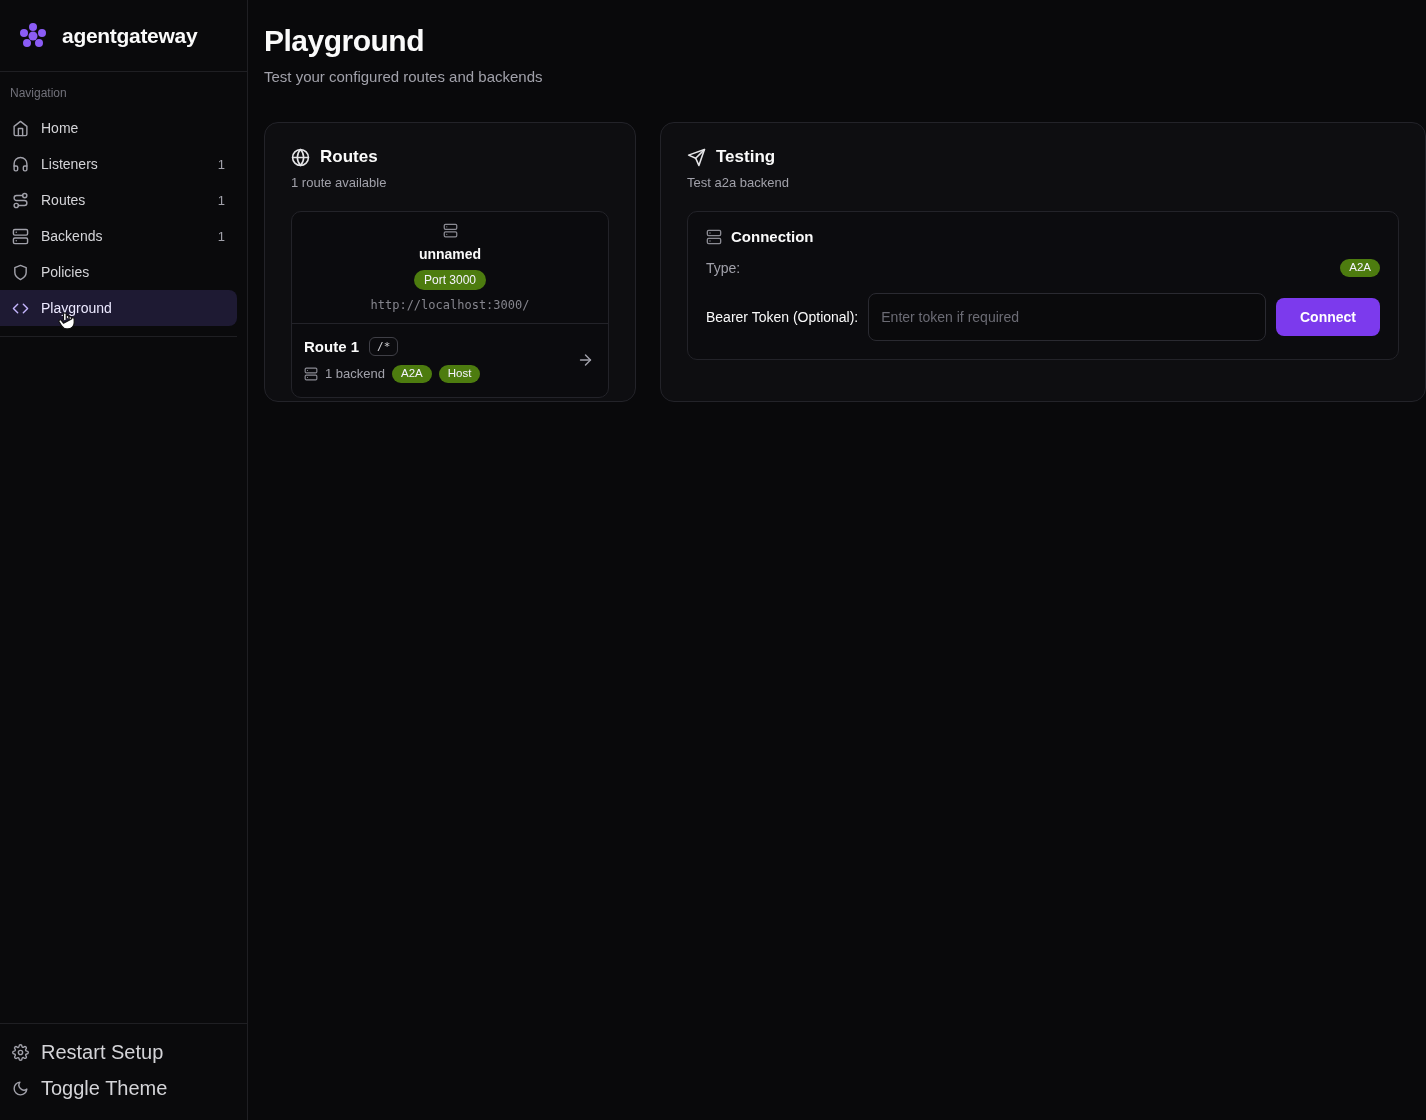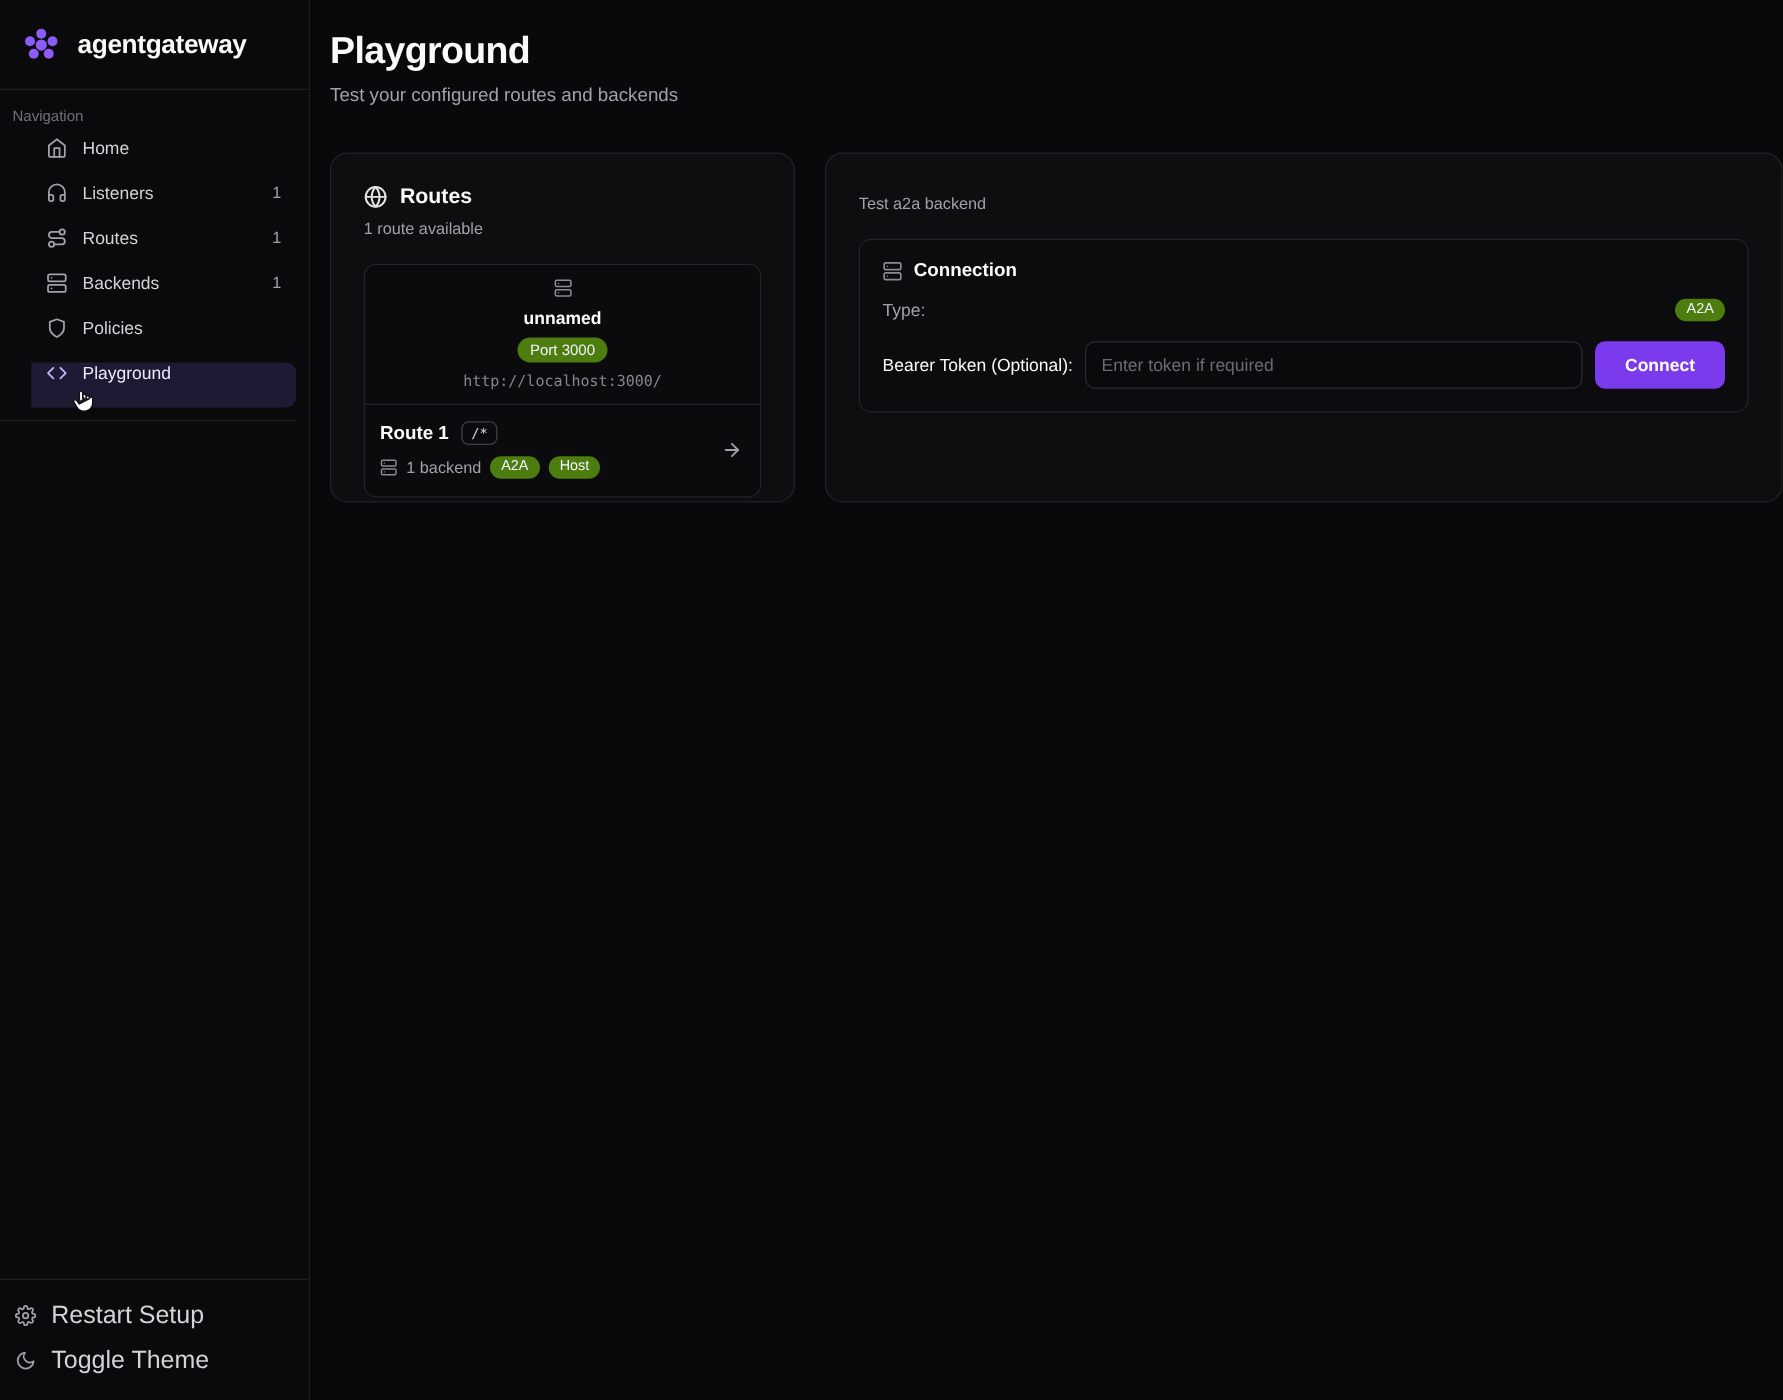--- a/index.html
+++ b/index.html
@@ -33,30 +33,29 @@
   }
   .brand-name { font-size: 21px; font-weight: 700; letter-spacing: -0.3px; }
   .nav-section { padding: 14px 10px 8px 0; }
   .nav-label {
     font-size: 12px;
     color: #71717a;
     padding: 0 0 10px 10px;
   }
   .nav-item {
     display: flex;
-    align-items: flex-start;
+    align-items: center;
     gap: 12px;
     height: 36px;
     padding-left: 12px;
     padding-right: 12px;
     border-radius: 0 8px 8px 0;
     font-size: 14px;
     color: #d4d4d8;
     cursor: pointer;
-    margin-left: 25px;
   }
   .nav-item .nav-icon { color: #a1a1aa; display: flex; }
   .nav-item.active {
     background: #1e1a33;
     color: #ece9ff;
   }
   .nav-item.active .nav-icon { color: #c4b5fd; }
   .nav-count {
     margin-left: auto;
     font-size: 13px;
@@ -205,21 +204,21 @@
   .kv-value { font-size: 14px; color: #e8e8ec; }
   .token-row {
     display: flex;
     align-items: center;
     gap: 10px;
     margin-top: 16px;
   }
   .token-label { font-size: 14px; color: #fafafa; white-space: nowrap; }
   .token-input {
     flex: 1;
-    height: 38px;
+    height: 48px;
     background: #0a0a0c;
     border: 1px solid #2a2a31;
     border-radius: 8px;
     padding: 0 12px;
     font-size: 14px;
     color: #e4e4e7;
     font-family: "Liberation Sans", sans-serif;
     outline: none;
   }
   .token-input::placeholder { color: #6b6b74; }
@@ -417,20 +416,29 @@
             <svg width="17" height="17" viewBox="0 0 24 24" fill="none" stroke="currentColor" stroke-width="2" stroke-linecap="round" stroke-linejoin="round">
                 <line x1="5" y1="12" x2="19" y2="12"></line>
                 <polyline points="12 5 19 12 12 19"></polyline>
               </svg>
           </span>
         </div>
       </div>
     </section>
 
     <section class="card card-testing">
+      <div class="card-header-row">
+        <span class="card-icon">
+          <svg width="19" height="19" viewBox="0 0 24 24" fill="none" stroke="currentColor" stroke-width="2" stroke-linecap="round" stroke-linejoin="round">
+              <line x1="22" y1="2" x2="11" y2="13"></line>
+              <polygon points="22 2 15 22 11 13 2 9 22 2"></polygon>
+            </svg>
+        </span>
+        <span class="card-title">Testing</span>
+      </div>
       <div class="card-subtitle">Test a2a backend</div>
 
       <div class="connection-box">
         <div class="connection-header">
           <span class="muted-icon">
             <svg width="16" height="16" viewBox="0 0 24 24" fill="none" stroke="currentColor" stroke-width="2" stroke-linecap="round" stroke-linejoin="round">
                 <rect x="2" y="2" width="20" height="8" rx="2"></rect>
                 <rect x="2" y="14" width="20" height="8" rx="2"></rect>
                 <line x1="6" y1="6" x2="6.01" y2="6"></line>
                 <line x1="6" y1="18" x2="6.01" y2="18"></line>

